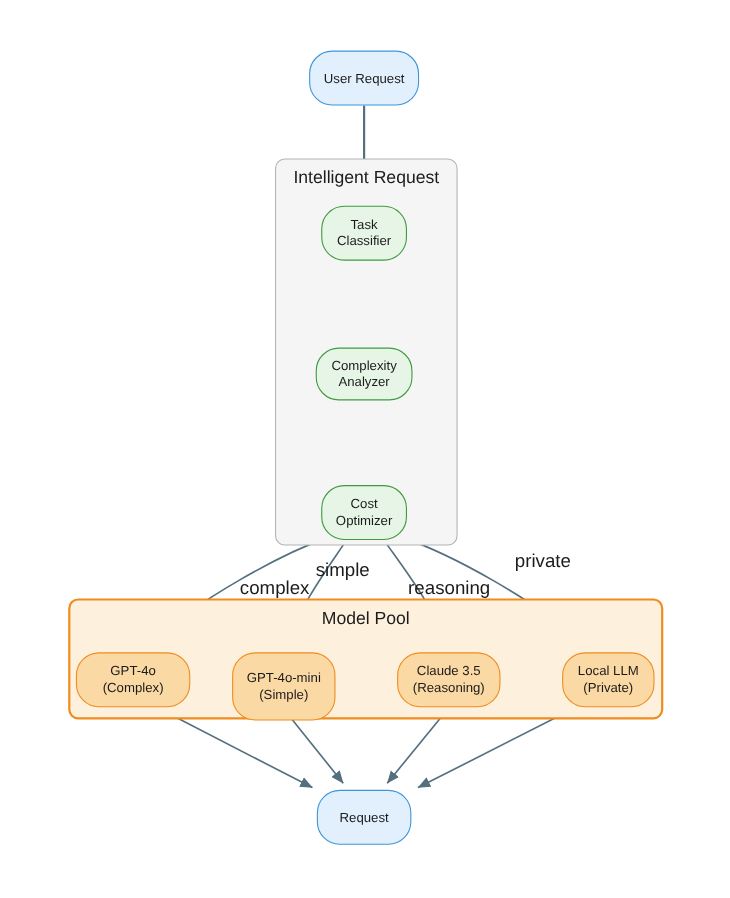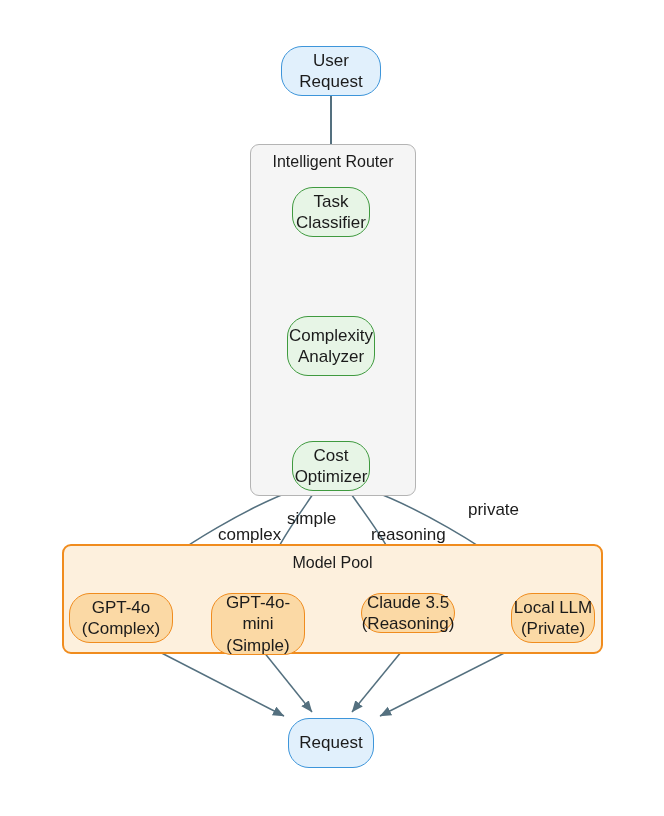--- a/index.html
+++ b/index.html
@@ -53,21 +53,21 @@
 
   
   .node {
     position: absolute;
     box-sizing: border-box;
     display: flex;
     align-items: center;
     justify-content: center;
     text-align: center;
     border-radius: 21px;
-    font-size: 17px;
+    font-size: 12px;
     line-height: 1.25;
     color: #1b1b1b;
     white-space: pre-line;
   }
   .node-blue {
     background: #e1f0fc;
     border: 1.6px solid #3d95da;
   }
   .node-green {
     background: #e7f5e6;
@@ -114,45 +114,45 @@
 
     <g stroke="#54707f" stroke-width="1.5" fill="none" marker-end="url(#arrowhead)">
       <path d="M148,646 L284,716"></path>
       <path d="M259,646 L312,712"></path>
       <path d="M406,646 L352,712"></path>
       <path d="M518,646 L380,716"></path>
     </g>
   </svg>
 
   <div class="cluster cluster-router" style="left:250px; top:144px; width:166px; height:352px;">
-    <div class="cluster-title" style="top:8px;">Intelligent Router</div>
+    <div class="cluster-title" style="top:8px;">Intelligent Request</div>
   </div>
 
   <div class="cluster cluster-pool" style="left:62px; top:544px; width:541px; height:110px;">
     <div class="cluster-title" style="top:8px;">Model Pool</div>
   </div>
 
   <div class="node node-blue" style="left:281px; top:46px; width:100px; height:50px;">User Request</div>
 
   <div class="node node-green" style="left:292px; top:187px; width:78px; height:50px;">Task
 Classifier</div>
 
-  <div class="node node-green" style="left:287px; top:316px; width:88px; height:60px;">Complexity
+  <div class="node node-green" style="left:287px; top:316px; width:88px; height:48px;">Complexity
 Analyzer</div>
 
   <div class="node node-green" style="left:292px; top:441px; width:78px; height:50px;">Cost
 Optimizer</div>
 
   <div class="node node-orange" style="left:69px; top:593px; width:104px; height:50px;">GPT-4o
 (Complex)</div>
 
   <div class="node node-orange" style="left:211px; top:593px; width:94px; height:62px;">GPT-4o-mini
 (Simple)</div>
 
-  <div class="node node-orange" style="left:361px; top:593px; width:94px; height:40px;">Claude 3.5
+  <div class="node node-orange" style="left:361px; top:593px; width:94px; height:50px;">Claude 3.5
 (Reasoning)</div>
 
   <div class="node node-orange" style="left:511px; top:593px; width:84px; height:50px;">Local LLM
 (Private)</div>
 
   <div class="node node-blue" style="left:288px; top:718px; width:86px; height:50px;">Request</div>
 
   <div class="edge-label" style="left:218px; top:525px;">complex</div>
 
   <div class="edge-label" style="left:287px; top:509px;">simple</div>

